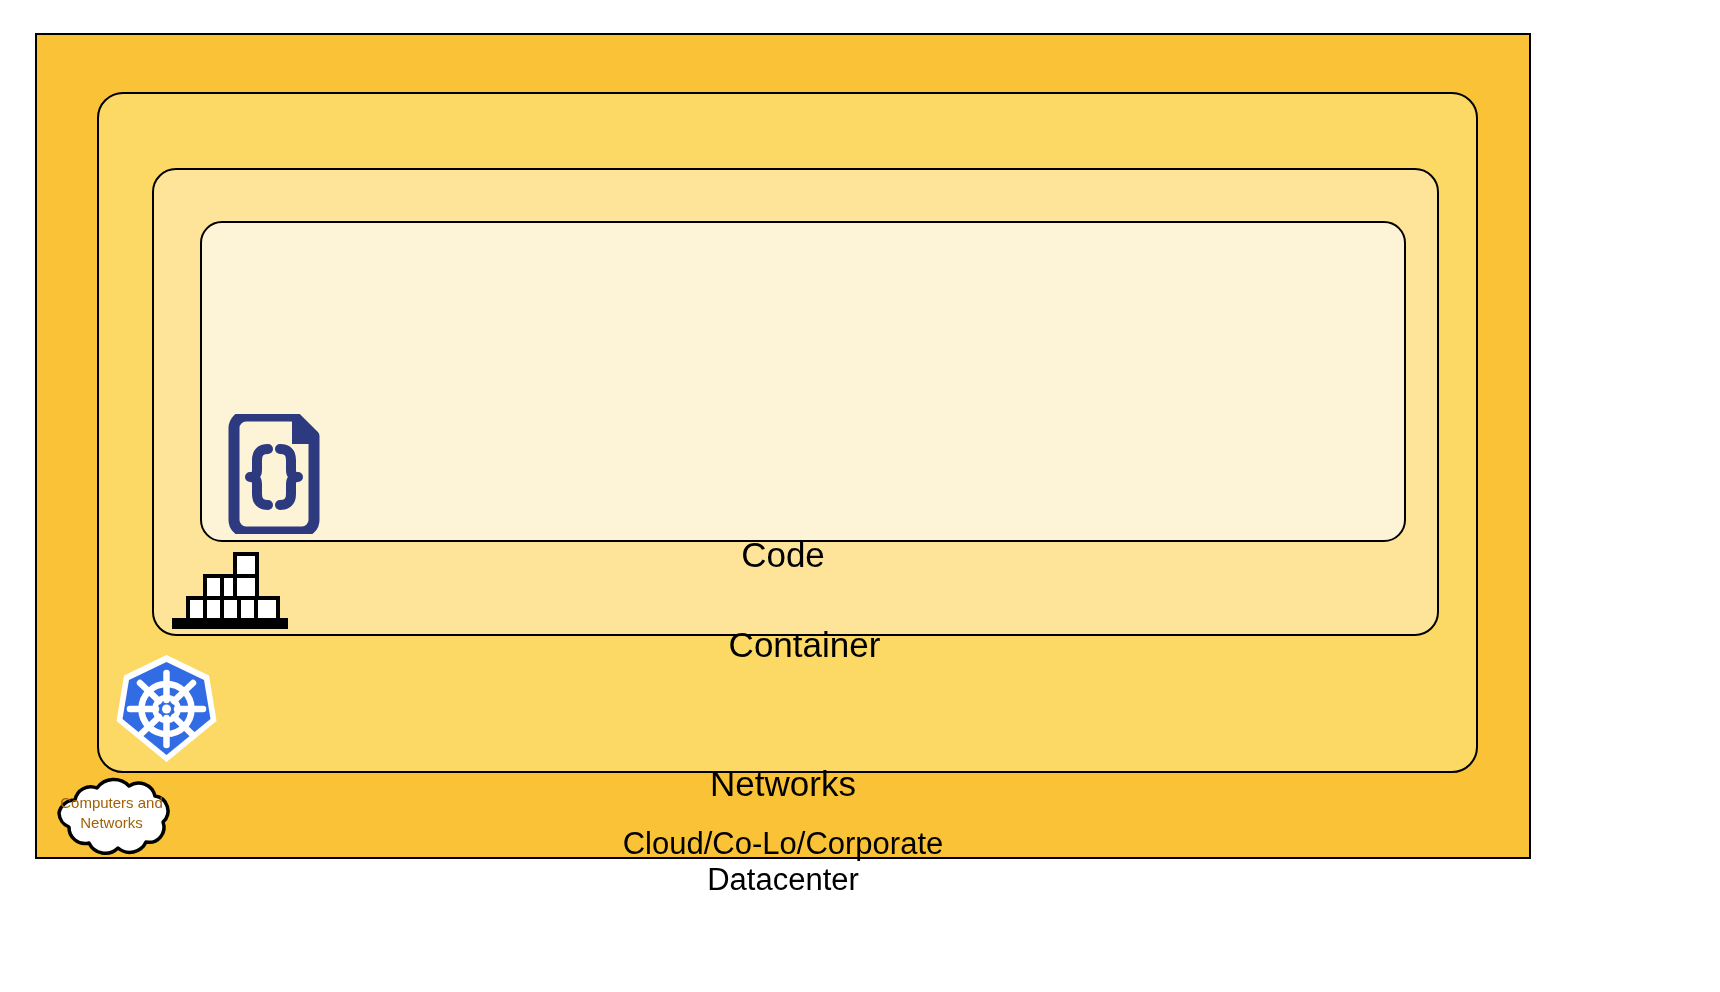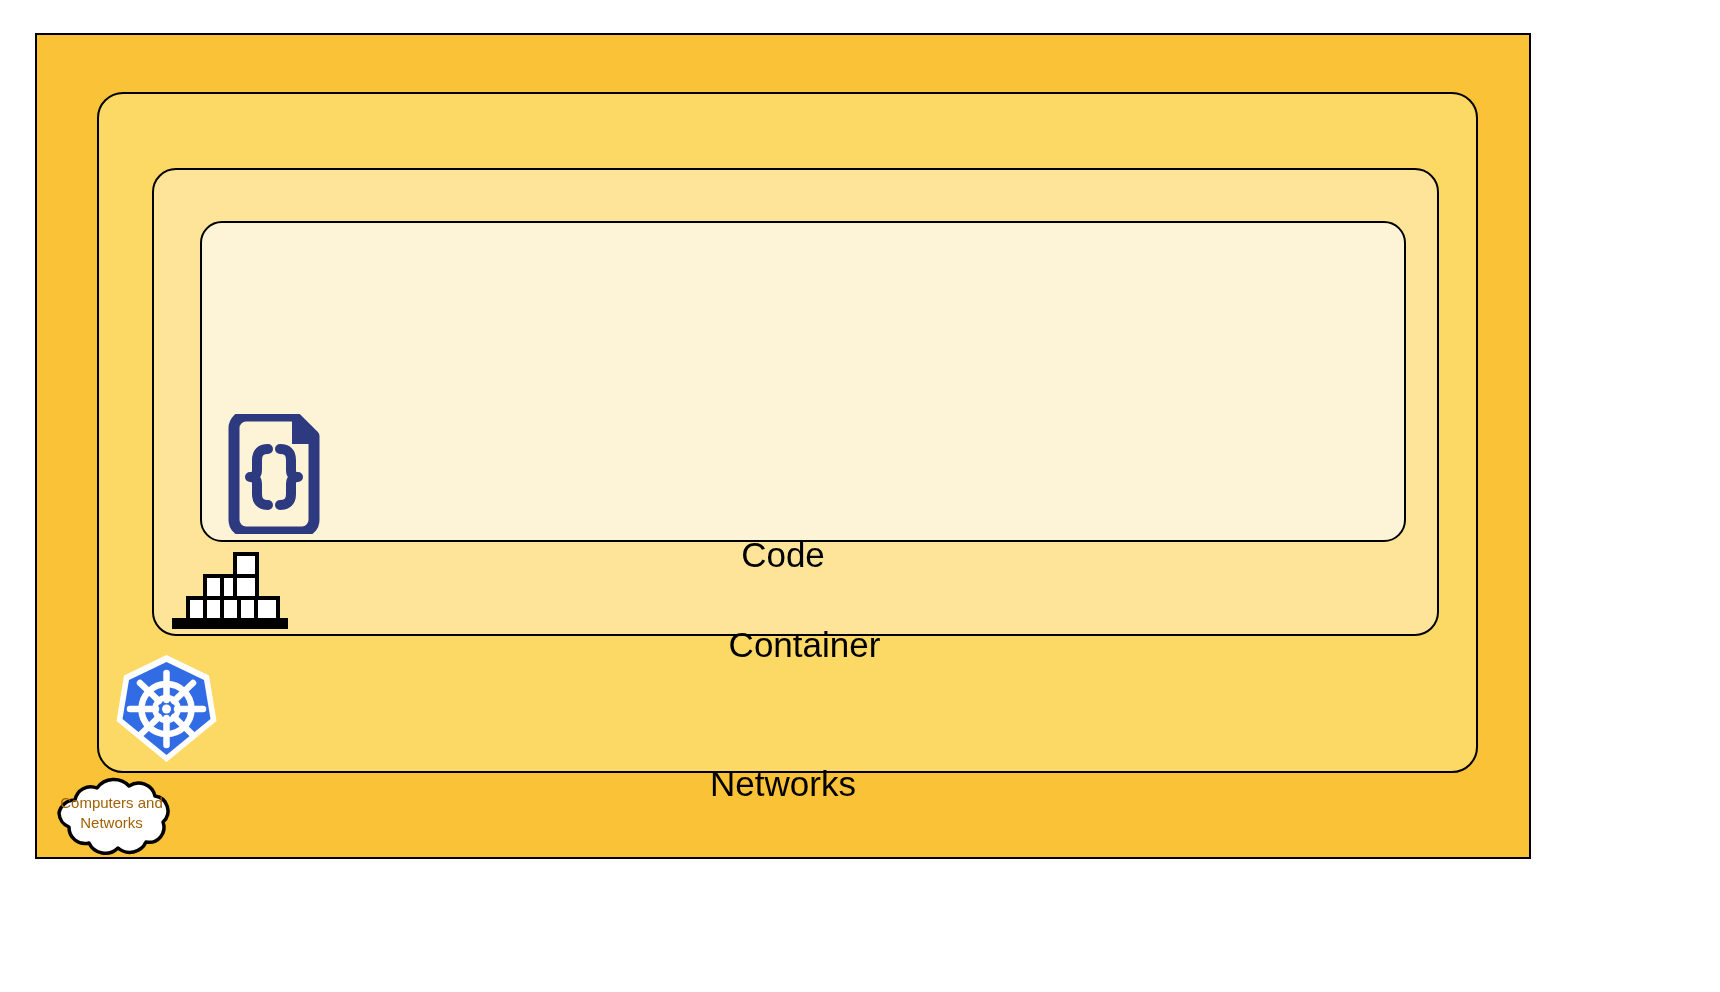--- a/index.html
+++ b/index.html
@@ -138,14 +138,18 @@
   </div>
 
   <div class="layer-label" id="label-container">
     <span class="lbl-inner">Container</span>
   </div>
 
   <div class="layer-label" id="label-cluster">
     <span class="lbl-inner">Networks</span>
   </div>
 
+  <div class="layer-label" id="label-datacenter">
+    <span class="lbl-inner">Cloud/Co-Lo/Corporate
+Datacenter</span>
+  </div>
 
 </div>
 
 </body></html>

